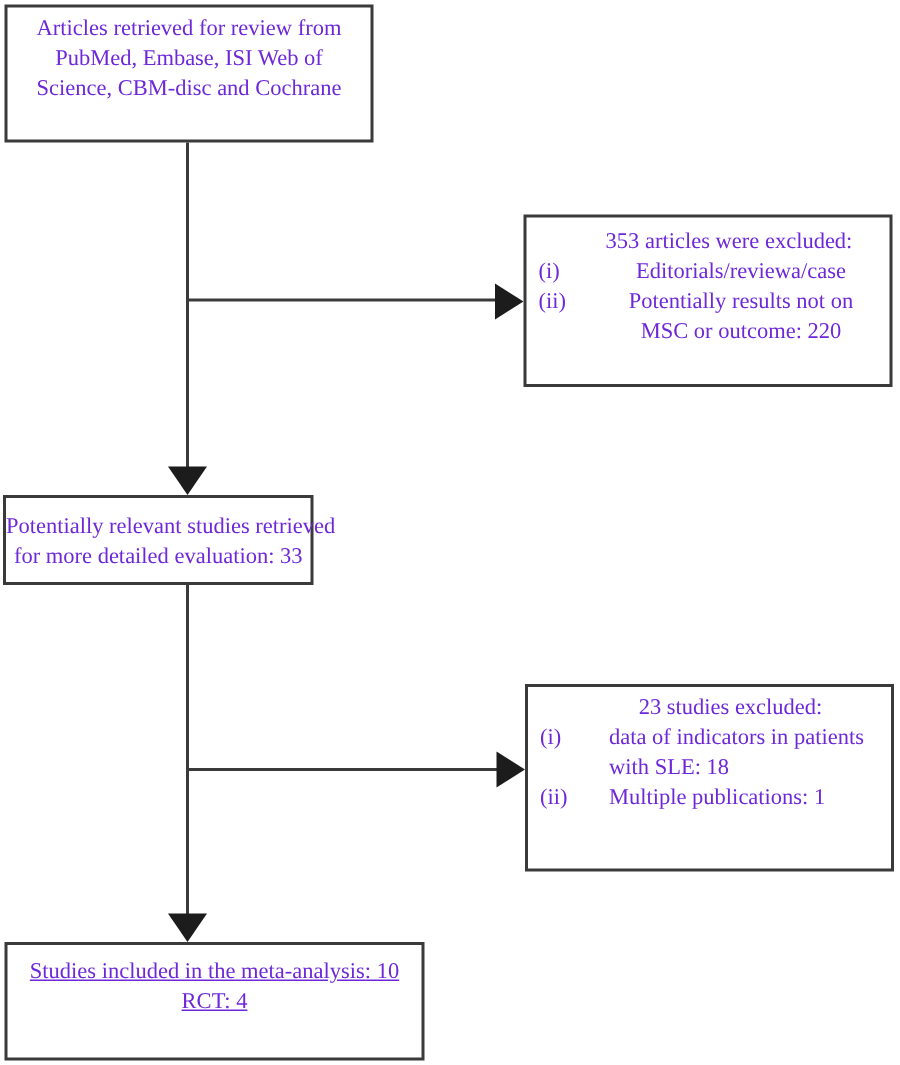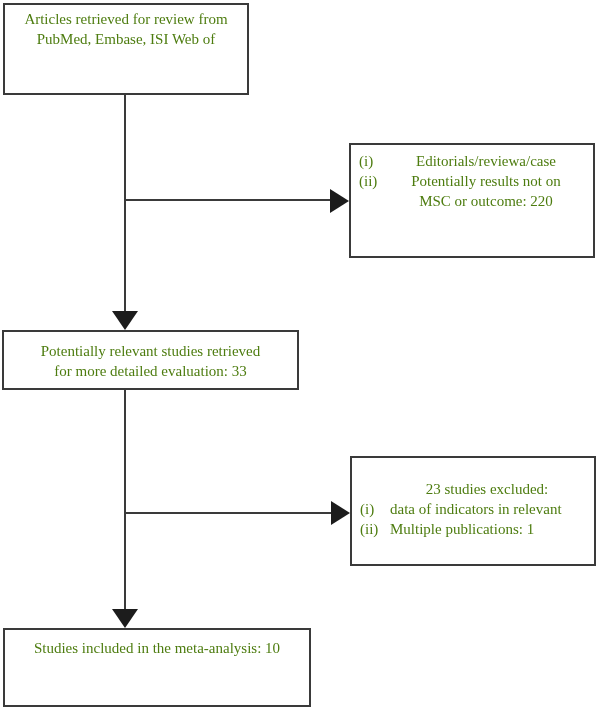--- a/index.html
+++ b/index.html
@@ -4,21 +4,21 @@
 <style>
   html, body { margin: 0; padding: 0; background: #ffffff; }
   .canvas {
     position: relative;
     width: 600px;
     height: 710px;
     background: #ffffff;
     font-family: "Liberation Serif", "DejaVu Serif", serif;
     font-size: 15px;
     line-height: 20px;
-    color: #4d7c0f;
+    color: #6d28d9;
     overflow: hidden;
   }
   .box {
     position: absolute;
     box-sizing: border-box;
     border: 2px solid #3a3a3a;
     background: #ffffff;
   }
   .center-text { text-align: center; }
   .tline { white-space: nowrap; }
@@ -31,57 +31,59 @@
   }
   .arrow-right {
     position: absolute; width: 0; height: 0;
     border-top: 12px solid transparent;
     border-bottom: 12px solid transparent;
     border-left: 19px solid #1c1c1c;
   }
   
   #box-retrieved { left: 3px; top: 3px; width: 246px; height: 92px; padding-top: 4px; }
   #box-excluded1 { left: 349px; top: 143px; width: 246px; height: 115px; padding: 6px 6px 0 8px; }
-  #box-relevant  { left: 2px; top: 330px; width: 297px; height: 60px; padding-top: 9px; }
-  #box-excluded2 { left: 350px; top: 456px; width: 246px; height: 110px; padding: 21px 6px 0 8px; }
-  #box-included  { left: 3px; top: 628px; width: 308px; height: 79px; padding-top: 8px; }
+  #box-relevant  { left: 2px; top: 330px; width: 207px; height: 60px; padding-top: 9px; }
+  #box-excluded2 { left: 350px; top: 456px; width: 246px; height: 125px; padding: 4px 6px 0 8px; }
+  #box-included  { left: 3px; top: 628px; width: 280px; height: 79px; padding-top: 8px; text-decoration: underline; }
   
   .excl-title { text-align: center; margin-left: 26px; white-space: nowrap; }
   .excl-item { display: flex; }
   .marker { flex: 0 0 26px; width: 26px; }
   #box-excluded2 .marker { flex: 0 0 30px; width: 30px; }
-  .item-text { flex: 1; }
+  .item-text { flex: 1; margin-left: 16px; }
   .item-text.centered { text-align: center; }
   
   #vline1 { left: 124px; top: 95px;  width: 2px; height: 218px; }
   #arrow1 { left: 112px; top: 311px; }
   #hline1 { left: 125px; top: 199px; width: 206px; height: 2px; }
   #arrow2 { left: 330px; top: 189px; }
   #vline2 { left: 124px; top: 390px; width: 2px; height: 221px; }
   #arrow3 { left: 112px; top: 609px; }
   #hline2 { left: 125px; top: 512px; width: 207px; height: 2px; }
   #arrow4 { left: 331px; top: 501px; }
 </style>
 </head>
 <body>
 
 <div class="canvas">
 
   <div class="box center-text" id="box-retrieved">
     <div class="tline">Articles retrieved for review from</div>
     <div class="tline">PubMed, Embase, ISI Web of</div>
+    <div class="tline">Science, CBM-disc and Cochrane</div>
   </div>
 
   <div class="vline" id="vline1"></div>
   <div class="arrow-down" id="arrow1"></div>
 
   <div class="hline" id="hline1"></div>
   <div class="arrow-right" id="arrow2"></div>
 
   <div class="box" id="box-excluded1">
+    <div class="excl-title">353 articles were excluded:</div>
     <div class="excl-item">
       <span class="marker">(i)</span>
       <div class="item-text centered">
         <div class="tline">Editorials/reviewa/case</div>
       </div>
     </div>
     <div class="excl-item">
       <span class="marker">(ii)</span>
       <div class="item-text centered">
         <div class="tline">Potentially results not on</div>
@@ -99,28 +101,30 @@
   <div class="arrow-down" id="arrow3"></div>
 
   <div class="hline" id="hline2"></div>
   <div class="arrow-right" id="arrow4"></div>
 
   <div class="box" id="box-excluded2">
     <div class="excl-title">23 studies excluded:</div>
     <div class="excl-item">
       <span class="marker">(i)</span>
       <div class="item-text">
-        <div class="tline">data of indicators in relevant</div>
+        <div class="tline">data of indicators in patients</div>
+        <div class="tline">with SLE: 18</div>
       </div>
     </div>
     <div class="excl-item">
       <span class="marker">(ii)</span>
       <div class="item-text">
         <div class="tline">Multiple publications: 1</div>
       </div>
     </div>
   </div>
 
   <div class="box center-text" id="box-included">
     <div class="tline">Studies included in the meta-analysis: 10</div>
+    <div class="tline">RCT: 4</div>
   </div>
 
 </div>
 
 </body></html>

